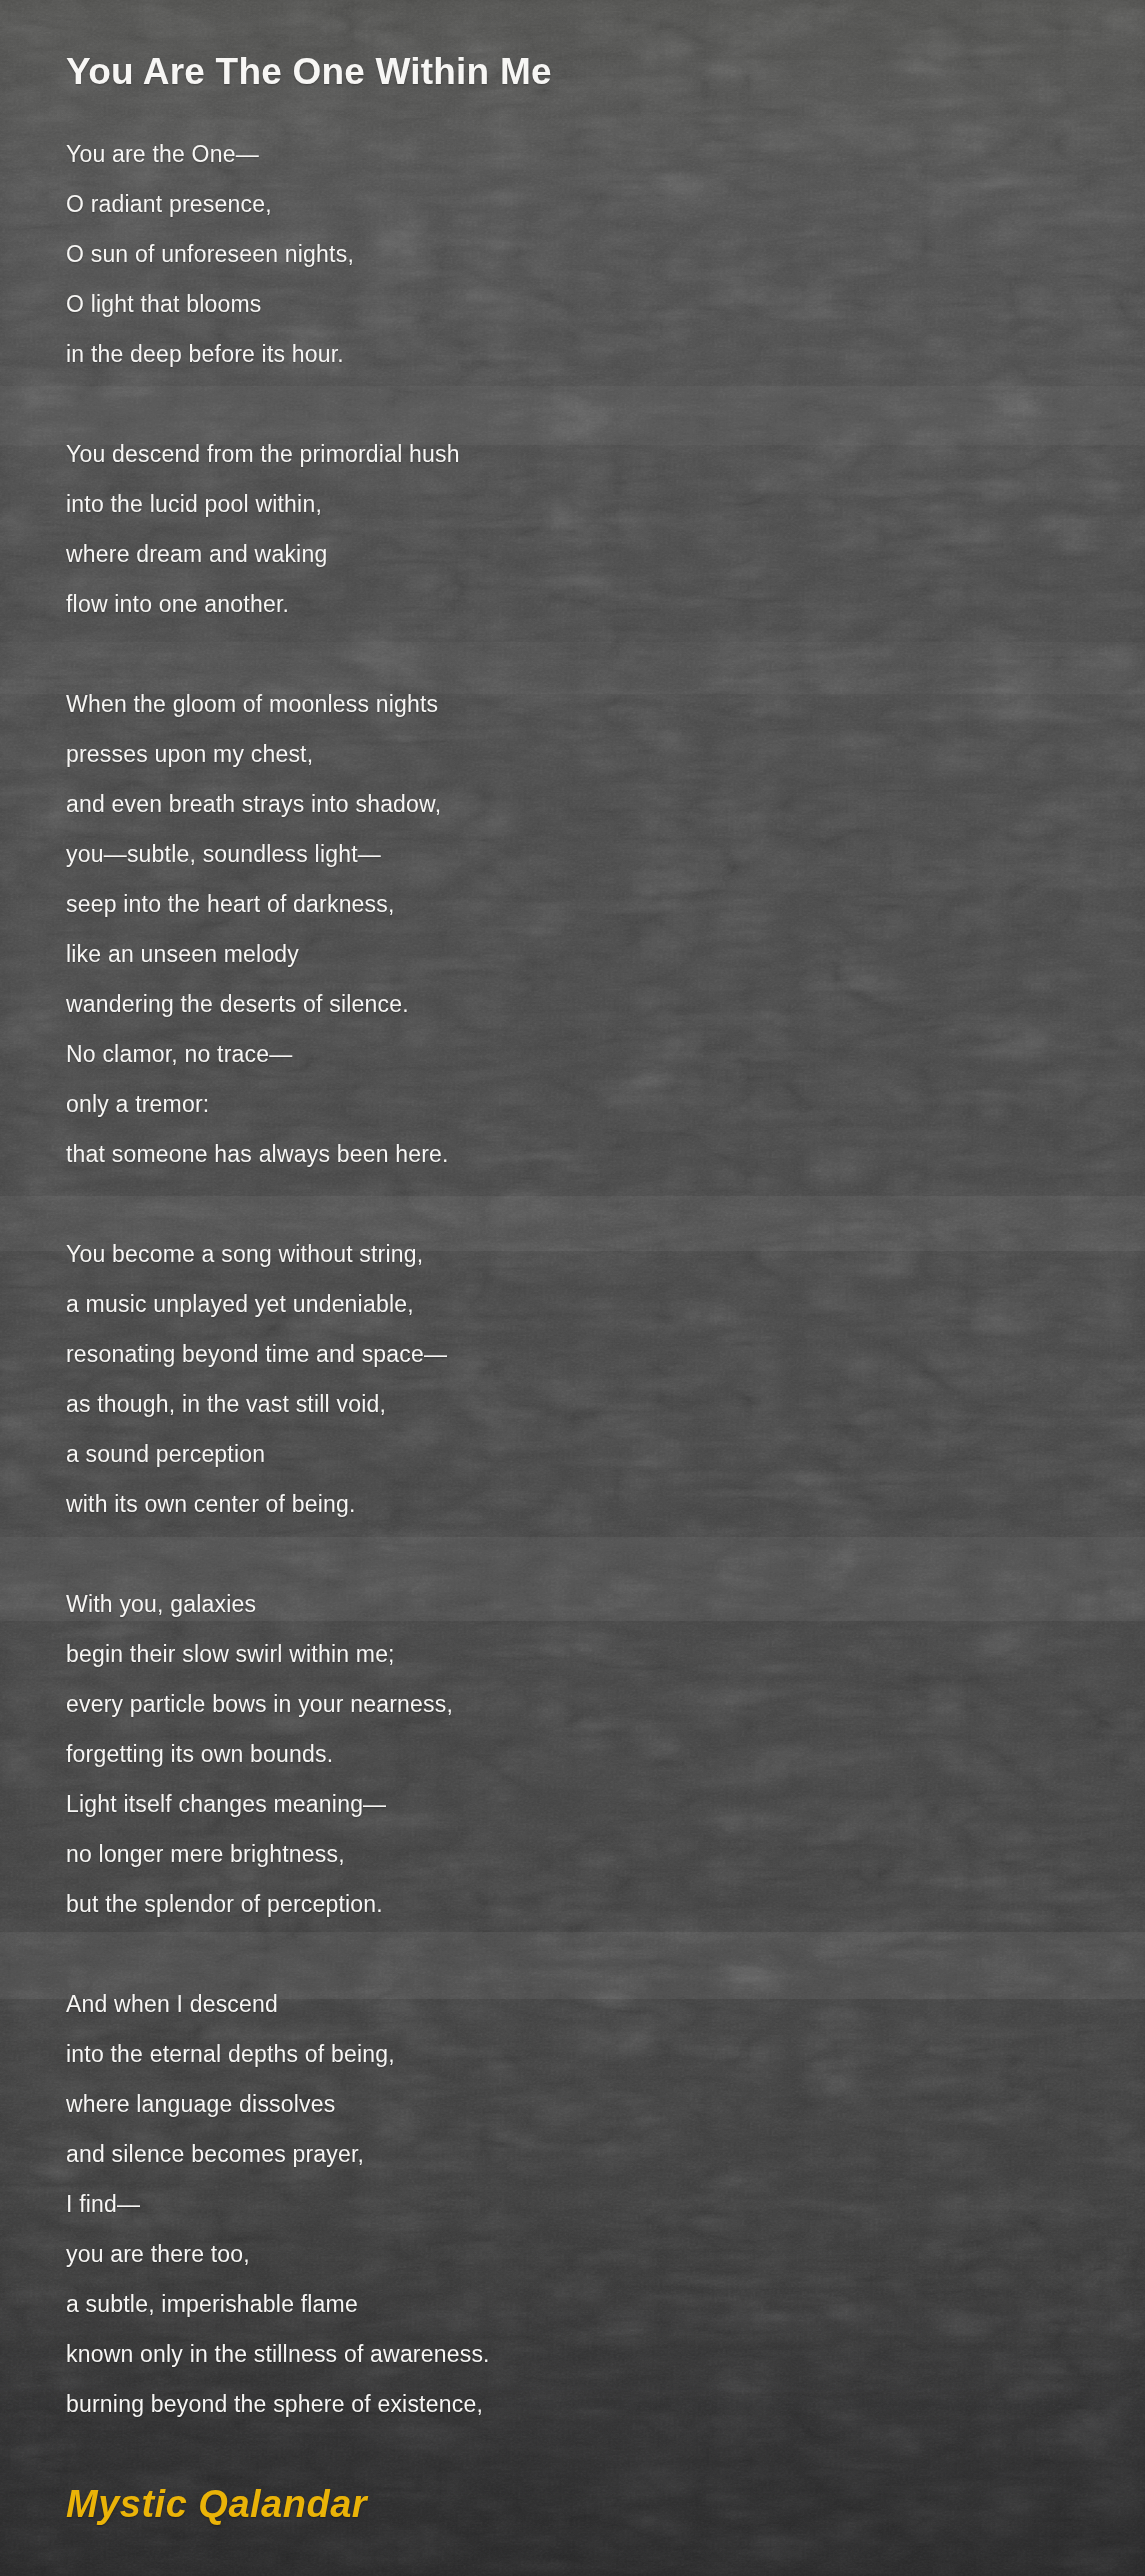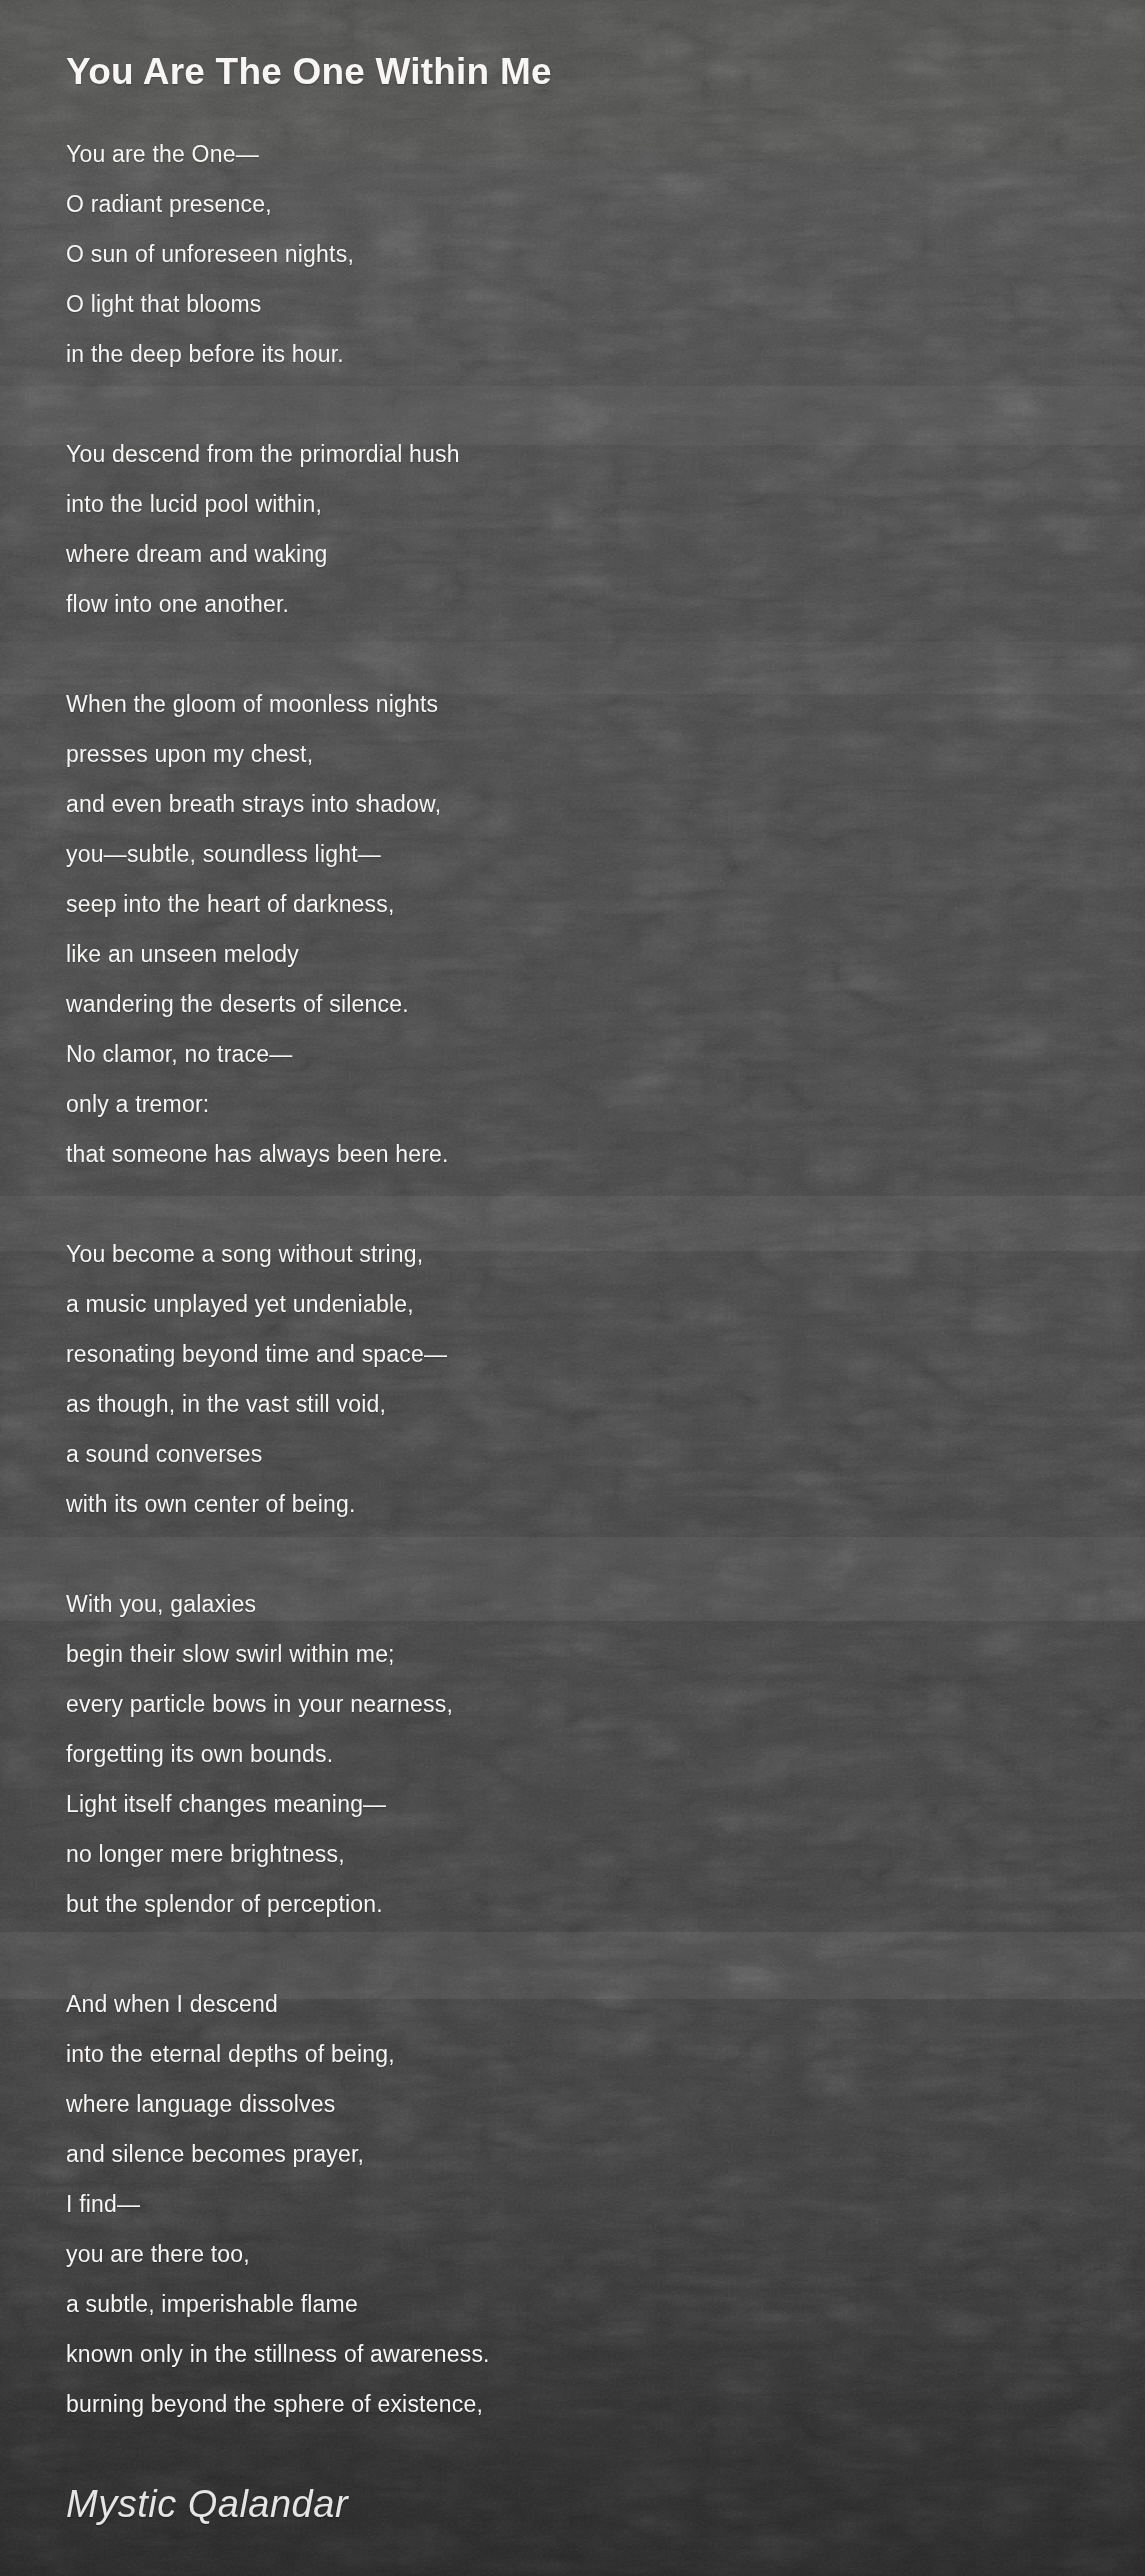--- a/index.html
+++ b/index.html
@@ -82,22 +82,22 @@
     font-weight: normal;
     letter-spacing: 0.2px;
     white-space: pre;
     text-shadow: 0 1px 1.9px rgba(0,0,0,0.3);
   }
   .poem-author {
     margin-top: 52px;
     font-size: 38px;
     line-height: 46px;
     font-style: italic;
-    font-weight: normal;
-    color: #e5e5e5;
+    font-weight: bold;
+    color: #eab308;
     letter-spacing: 0.5px;
     text-shadow: 0 1px 1.9px rgba(0,0,0,0.35);
   }
 </style>
 </head>
 <body>
 
 <div class="backdrop"></div>
 
 <svg class="texture-svg" width="1146" height="2576" viewBox="0 0 1200 2698" xmlns="http://www.w3.org/2000/svg" aria-hidden="true">
@@ -153,21 +153,21 @@
         <div class="line">wandering the deserts of silence.</div>
         <div class="line">No clamor, no trace—</div>
         <div class="line">only a tremor:</div>
         <div class="line">that someone has always been here.</div>
       </div>
       <div class="stanza">
         <div class="line">You become a song without string,</div>
         <div class="line">a music unplayed yet undeniable,</div>
         <div class="line">resonating beyond time and space—</div>
         <div class="line">as though, in the vast still void,</div>
-        <div class="line">a sound converses</div>
+        <div class="line">a sound perception</div>
         <div class="line">with its own center of being.</div>
       </div>
       <div class="stanza">
         <div class="line">With you, galaxies</div>
         <div class="line">begin their slow swirl within me;</div>
         <div class="line">every particle bows in your nearness,</div>
         <div class="line">forgetting its own bounds.</div>
         <div class="line">Light itself changes meaning—</div>
         <div class="line">no longer mere brightness,</div>
         <div class="line">but the splendor of perception.</div>

